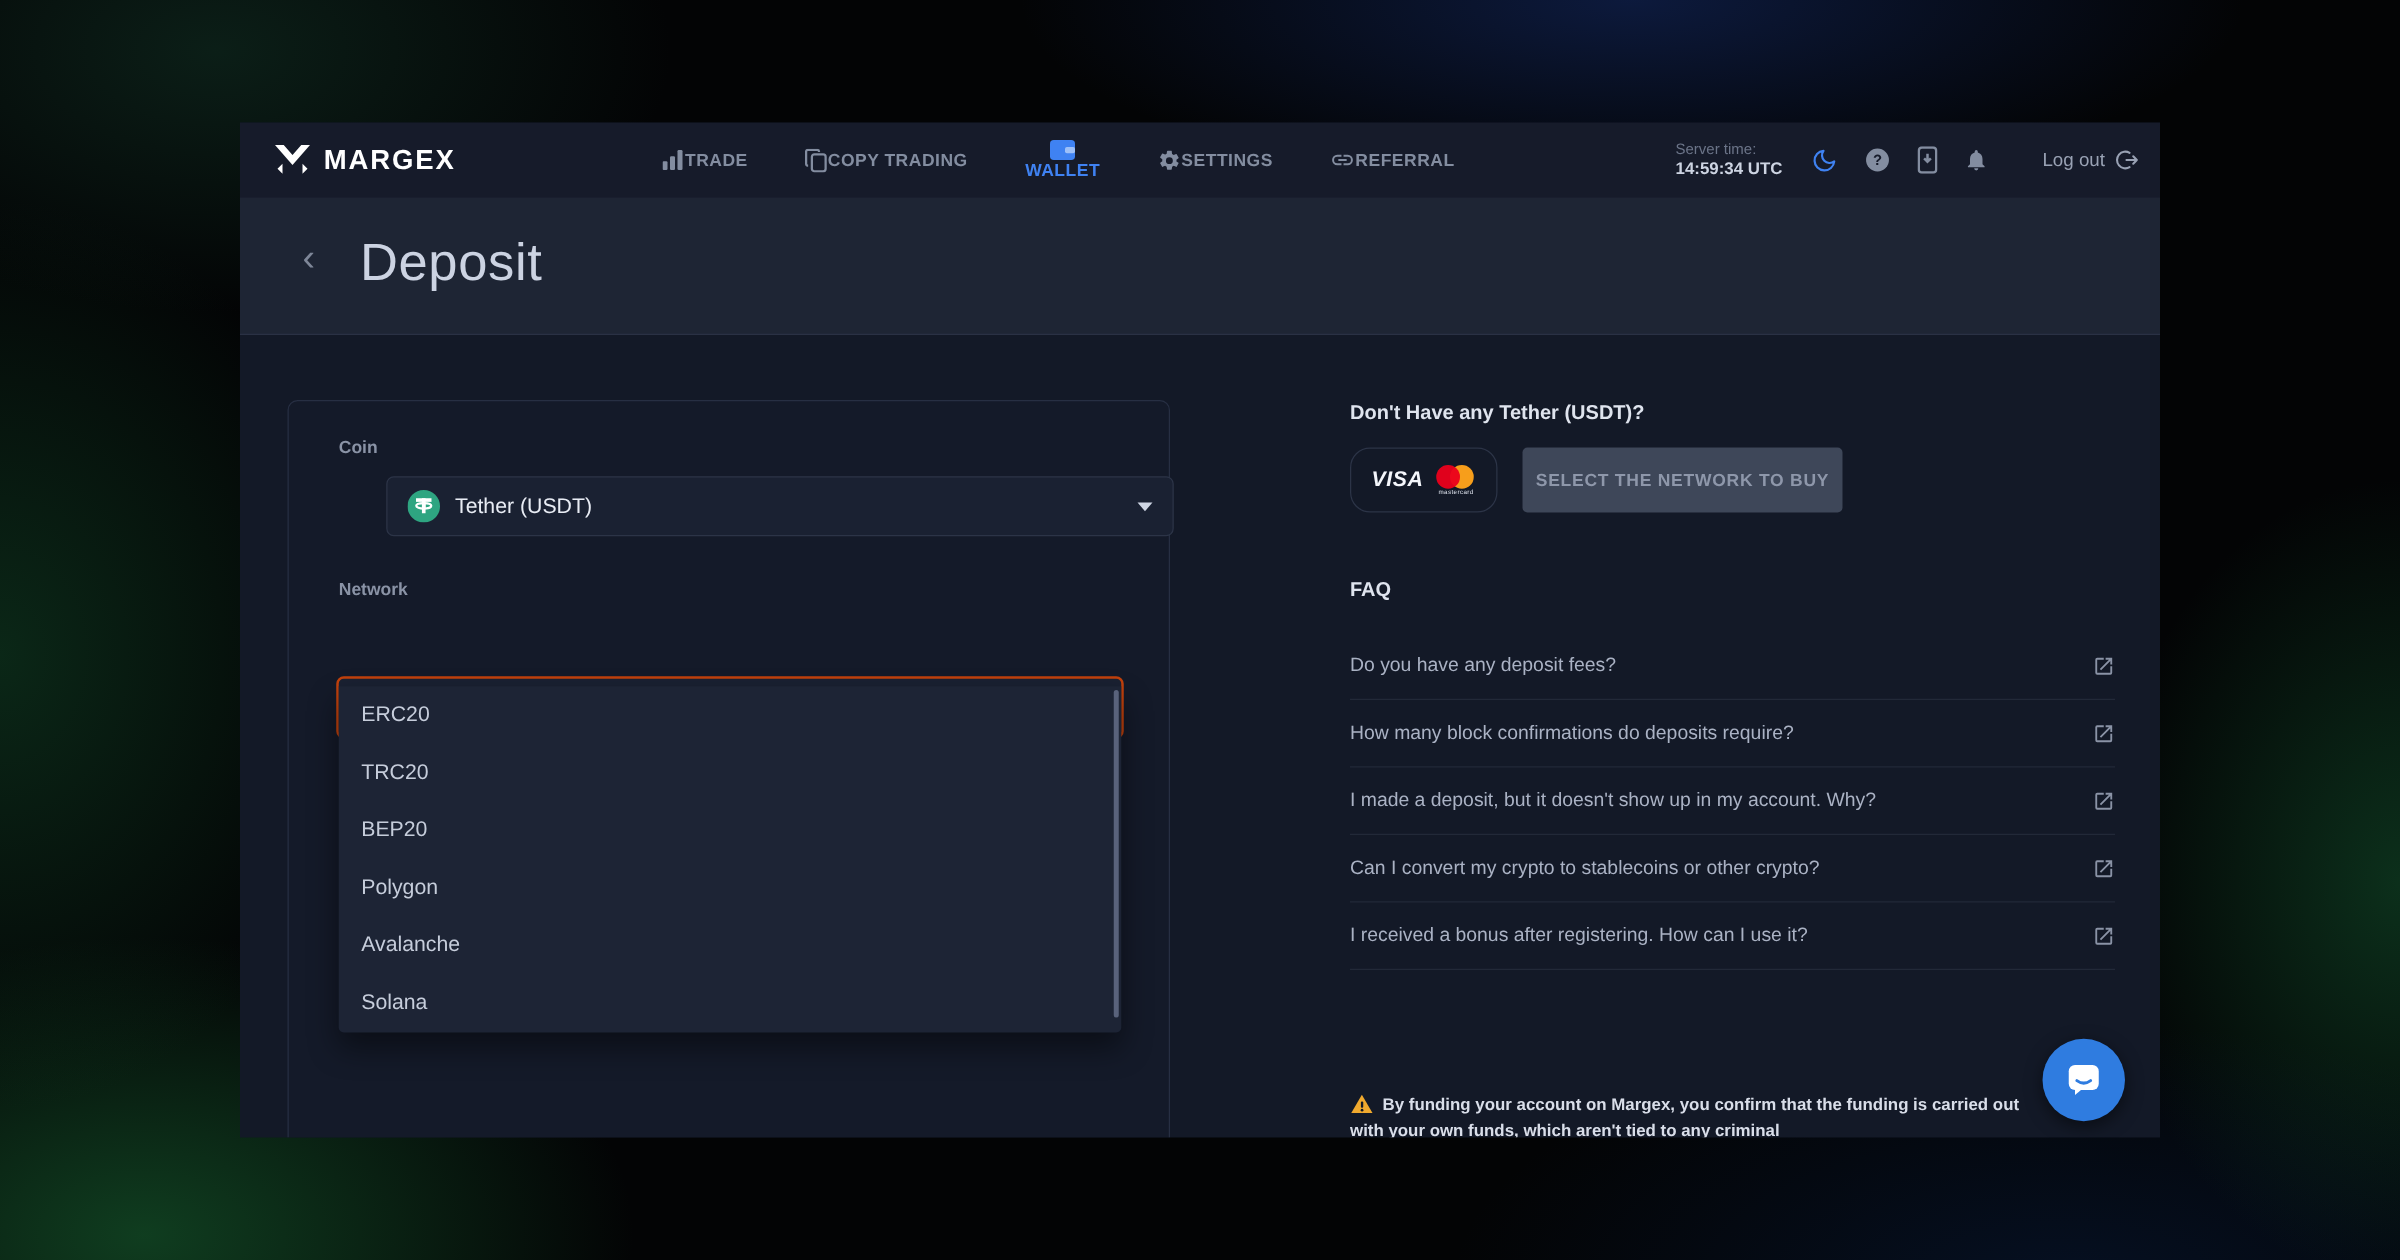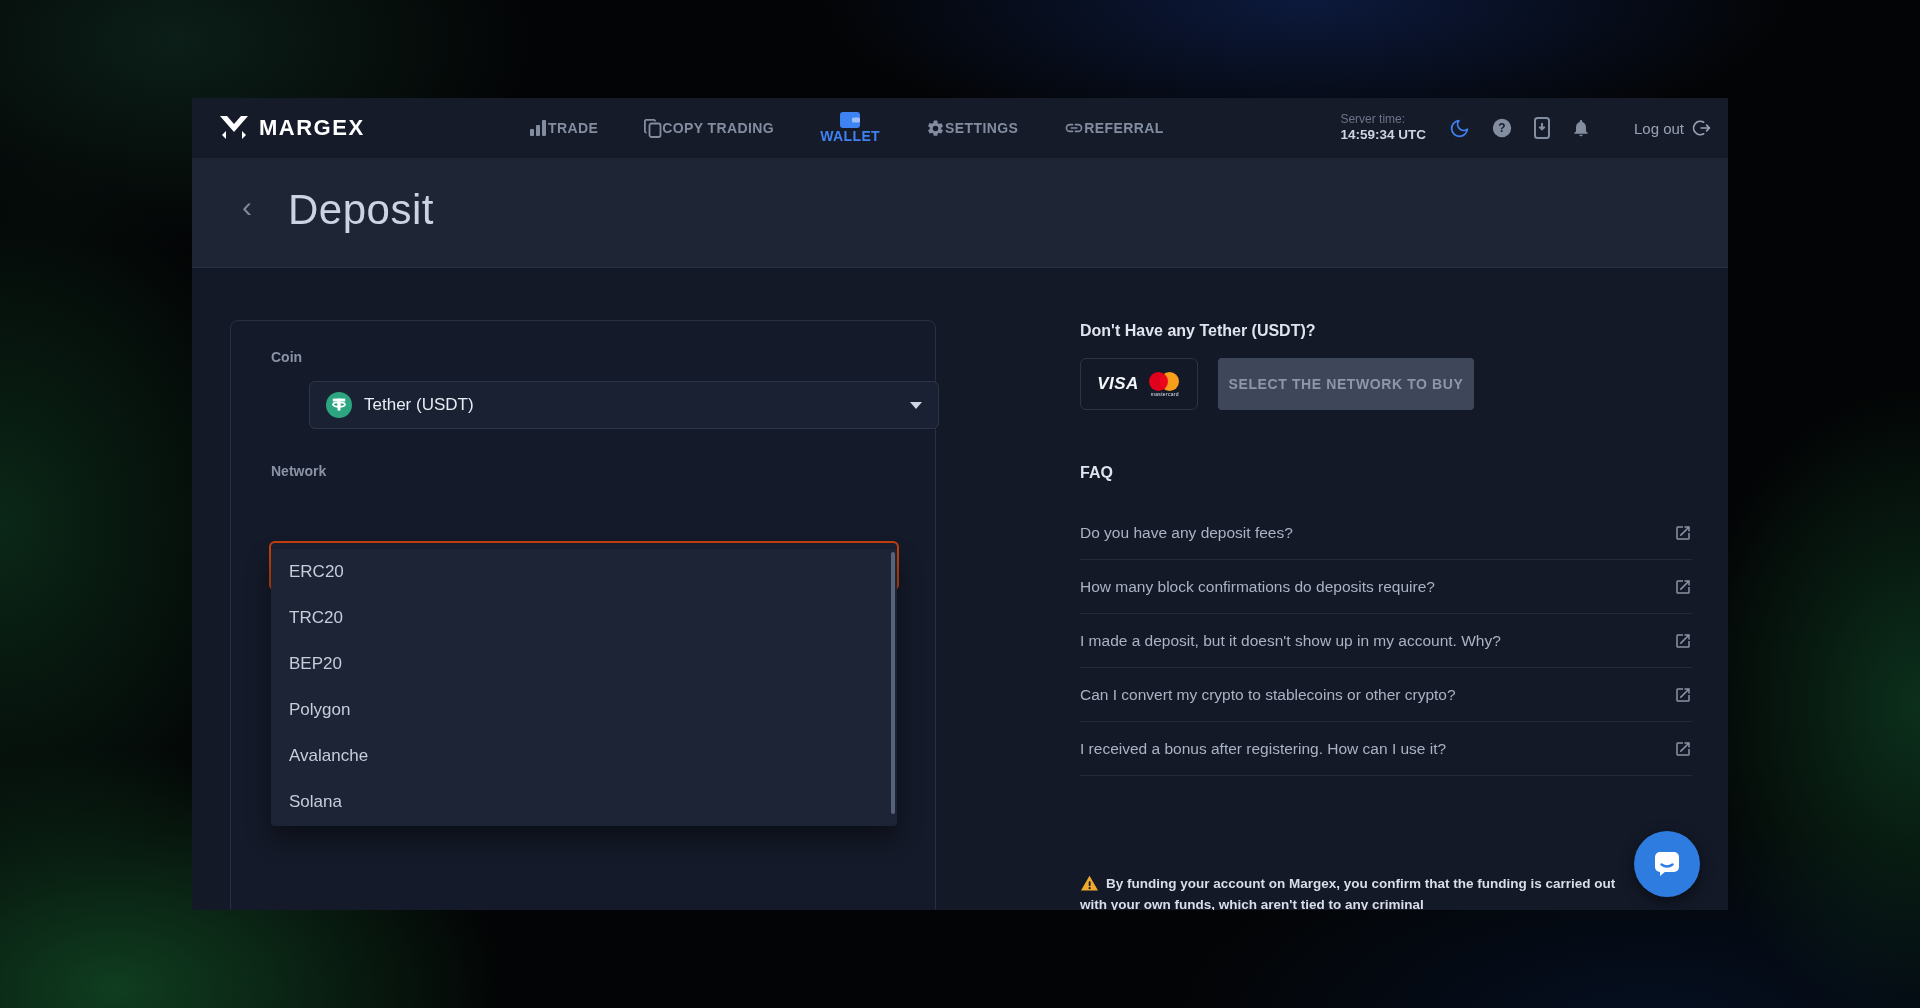--- a/index.html
+++ b/index.html
@@ -70,21 +70,21 @@
     box-shadow:0 12px 24px rgba(0,0,0,0.45); overflow:hidden;
   }
   .dd-item { height:46px; display:flex; align-items:center; padding-left:18px; color:#c6cddb; font-size:17px; cursor:pointer; }
   .dd-scrollbar { position:absolute; right:2px; top:3px; width:4px; height:262px; background:#59627b; border-radius:2px; }
 
   
   .right-col { position:absolute; left:888px; top:0; width:612px; }
   .buy-heading { position:absolute; left:0; top:54px; color:#dfe4ee; font-size:16px; font-weight:600; }
   .visa-box {
     position:absolute; left:0; top:90px; width:118px; height:52px;
-    border:1px solid #2c3447; border-radius:6px;
+    border:1px solid #2c3447; border-radius:16px;
     display:flex; align-items:center; justify-content:center; gap:10px;
   }
   .visa-text { color:#f4f6fb; font-size:17px; font-weight:bold; font-style:italic; letter-spacing:0.5px; }
   .mc { position:relative; width:32px; height:24px; }
   .mc .c1,.mc .c2 { position:absolute; top:0; width:19px; height:19px; border-radius:50%; }
   .mc .c1 { left:0; background:#eb001b; z-index:2; opacity:0.95; }
   .mc .c2 { left:11px; background:#f79e1b; z-index:1; }
   .mc .mc-label { position:absolute; left:0; top:19px; width:32px; text-align:center; color:#dfe4ee; font-size:5px; letter-spacing:0.3px; }
   .buy-button {
     position:absolute; left:138px; top:90px; width:256px; height:52px;

